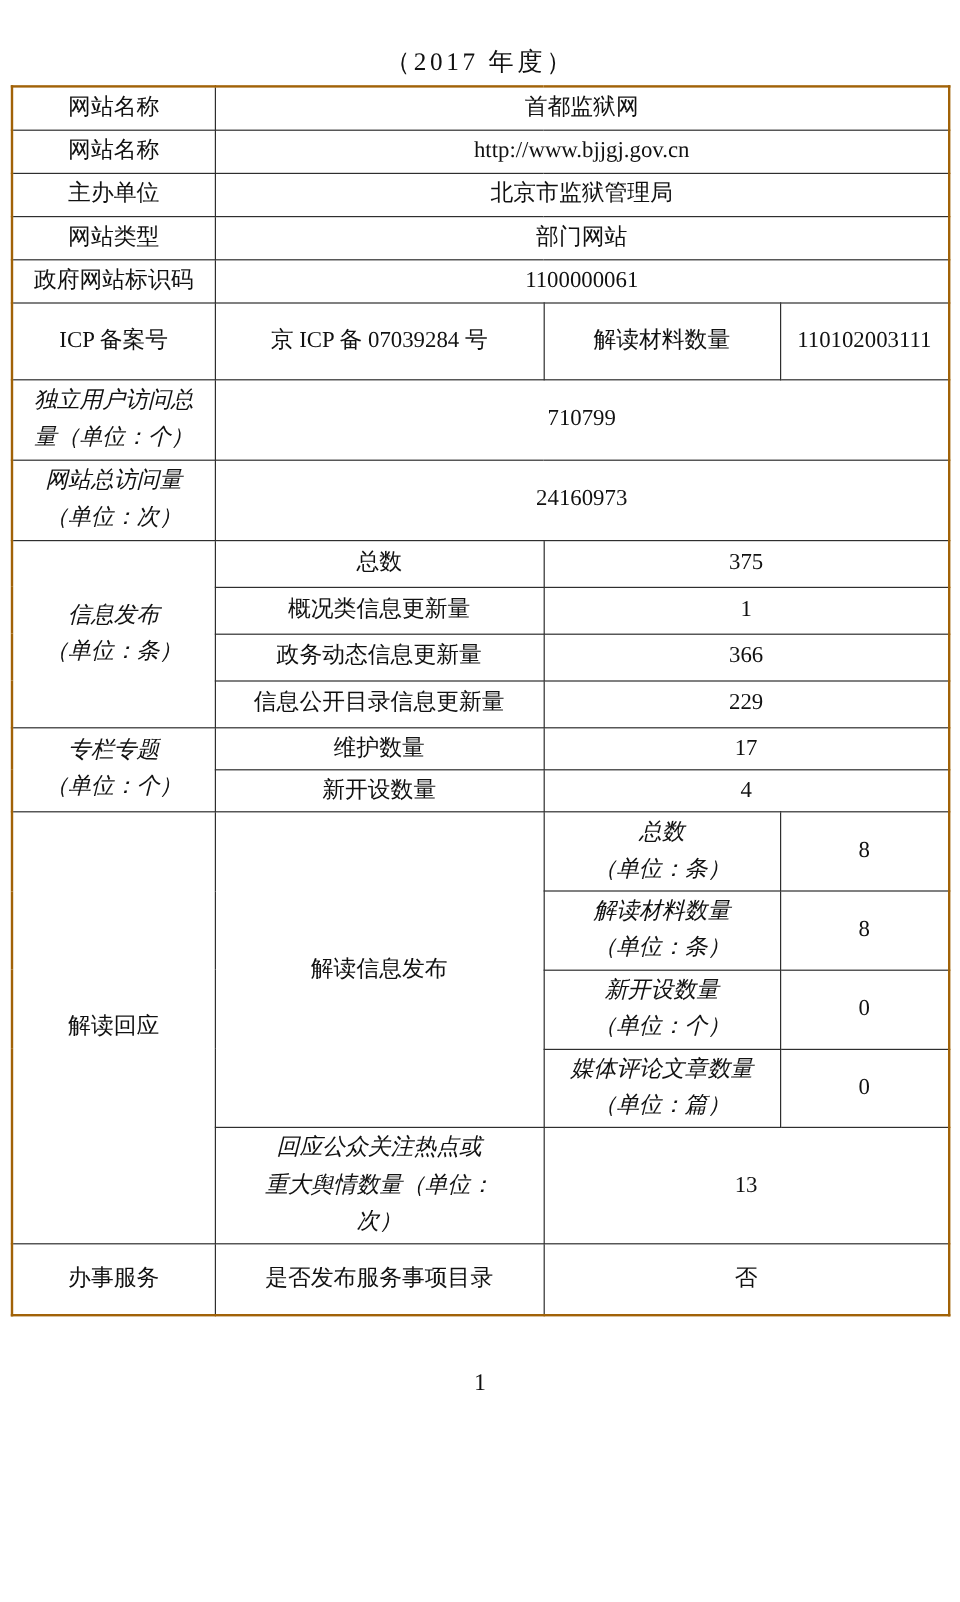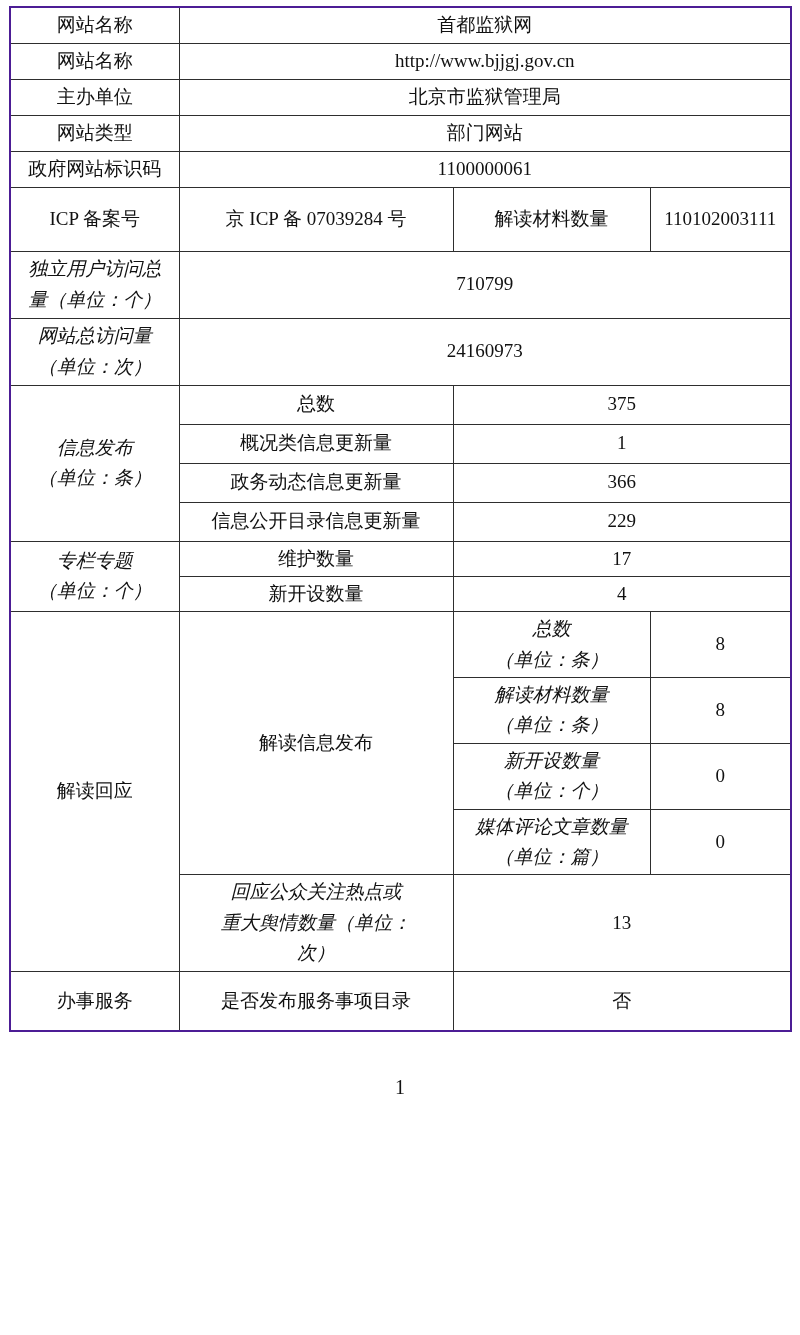--- a/index.html
+++ b/index.html
@@ -18,21 +18,21 @@
   .doc-subtitle{
     margin-top:37px;text-align:center;font-size:21px;letter-spacing:3px;
   }
   .filing-line{
     margin:79px 0 0 10px;font-weight:700;font-size:18px;letter-spacing:.5px;
   }
 
   table.report{
     margin:6px 0 0 9px;width:781px;
     border-collapse:collapse;table-layout:fixed;
-    border:2px solid #4c1d95;
+    border:2px solid #a16207;
   }
   table.report td{
     border:1px solid #2e2e2e;
     padding:2px 6px;
     text-align:center;vertical-align:middle;
     font-size:19px;line-height:1.6;
     overflow:hidden;
   }
   .ml{white-space:pre-line;font-style:italic;}
   .tleft{text-align:left;padding-left:8px;}
@@ -45,20 +45,21 @@
   td.svc-label{vertical-align:bottom;padding-bottom:2px;}
   td.svc-top{vertical-align:top;padding-top:7px;}
 
   .page-number{margin-top:44px;text-align:center;font-size:20px;}
 </style>
 </head>
 <body>
 
 <div class="page">
 
+  <div class="doc-subtitle">（2017 年度）</div>
 
   <table class="report">
     <colgroup>
       <col style="width:169px">
         <col style="width:274px">
         <col style="width:197px">
         <col style="width:141px">
     </colgroup>
 
     <tbody>

